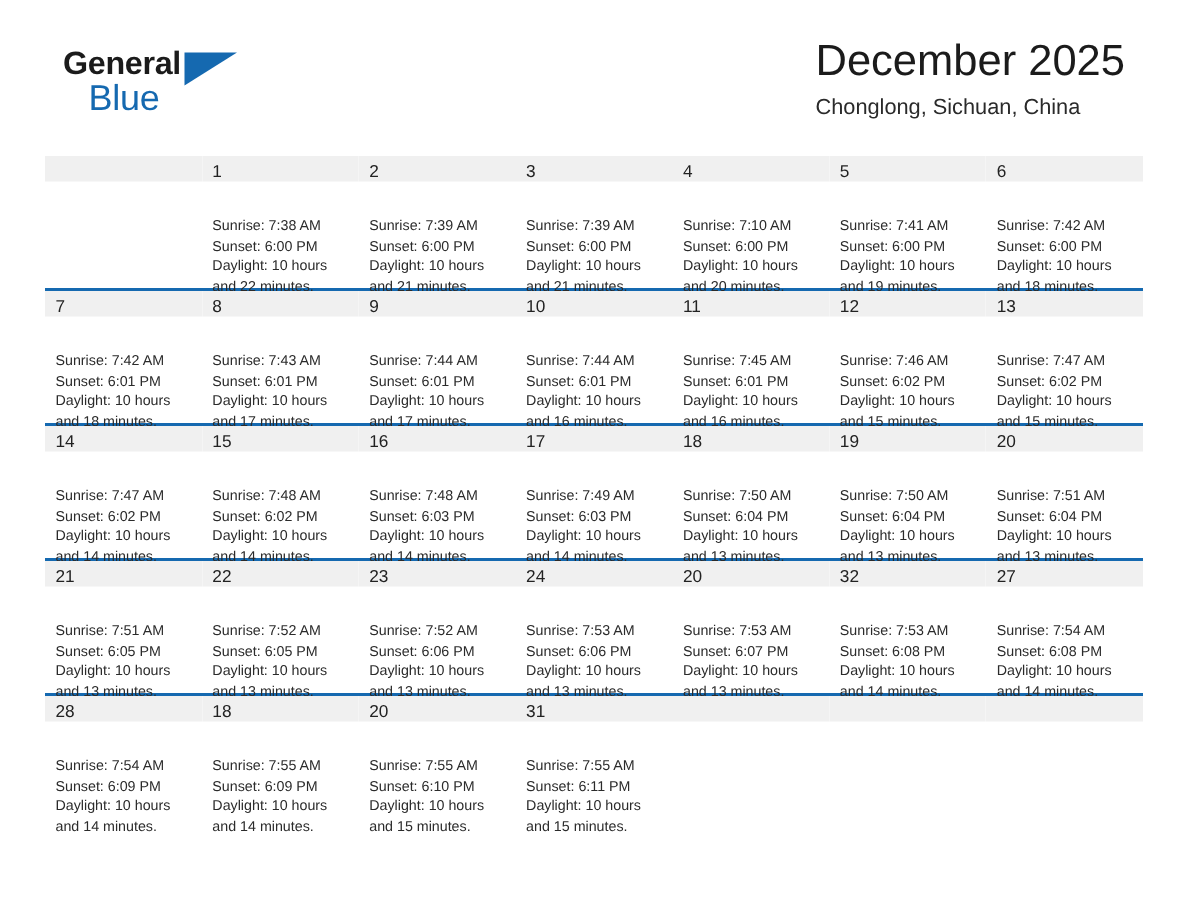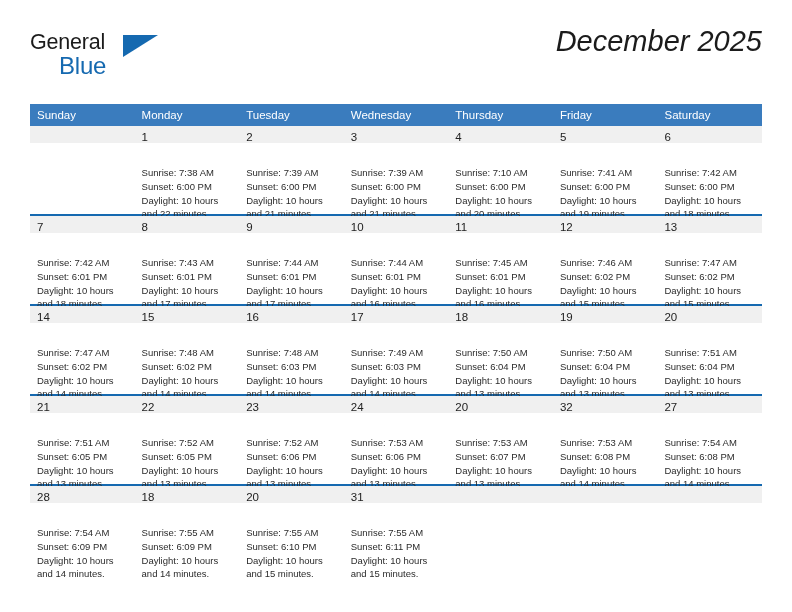--- a/index.html
+++ b/index.html
@@ -31,27 +31,28 @@
   }
   .brand {
     position: absolute;
     left: 0px;
     top: 6px;
     width: 130px;
     height: 58px;
   }
   .brand-general {
     position: absolute;
-    left: 0px;
+    left: 12px;
     top: 0px;
     font-size: 21.5px;
     letter-spacing: -0.2px;
     color: #1b1b1b;
     font-family: "Liberation Sans", sans-serif;
     line-height: 1;
+    font-weight: bold;
   }
   .brand-triangle {
     position: absolute;
     left: 93px;
     top: 3px;
     width: 0;
     height: 0;
     border-left: 35px solid #1569b0;
     border-bottom: 22px solid transparent;
   }
@@ -60,23 +61,22 @@
     left: 29px;
     top: 22px;
     font-size: 24px;
     letter-spacing: -0.2px;
     color: #1569b0;
     line-height: 1;
   }
 
   .title-block {
     position: absolute;
-    right: 0px;
+    right: 12px;
     top: 0px;
-    font-style: italic;
   }
   .cal-title {
     font-size: 29px;
     color: #1b1b1b;
     line-height: 1.08;
     white-space: nowrap;
   }
   .cal-subtitle {
     font-size: 14.5px;
     color: #2a2a2a;
@@ -149,34 +149,26 @@
   <div class="header">
 
     <div class="brand">
       <span class="brand-general">General</span>
       <span class="brand-triangle"></span>
       <span class="brand-blue">Blue</span>
     </div>
 
     <div class="title-block">
       <div class="cal-title">December 2025</div>
+      <div class="cal-subtitle">Chonglong, Sichuan, China</div>
     </div>
 
   </div>
 
   <div class="calendar">
-    <div class="dow-row" id="dow-row">
-        <div class="dow-cell">Sunday</div>
-        <div class="dow-cell">Monday</div>
-        <div class="dow-cell">Tuesday</div>
-        <div class="dow-cell">Wednesday</div>
-        <div class="dow-cell">Thursday</div>
-        <div class="dow-cell">Friday</div>
-        <div class="dow-cell">Saturday</div>
-      </div>
     <div id="weeks-container">
         <div class="week-row first">
           <div class="day-cell empty">
             <div class="daynum-band"><span class="daynum"></span></div>
             <div class="day-body"></div>
           </div>
           <div class="day-cell">
             <div class="daynum-band"><span class="daynum">1</span></div>
             <div class="day-body">
               <div class="day-line">Sunrise: 7:38 AM</div>

